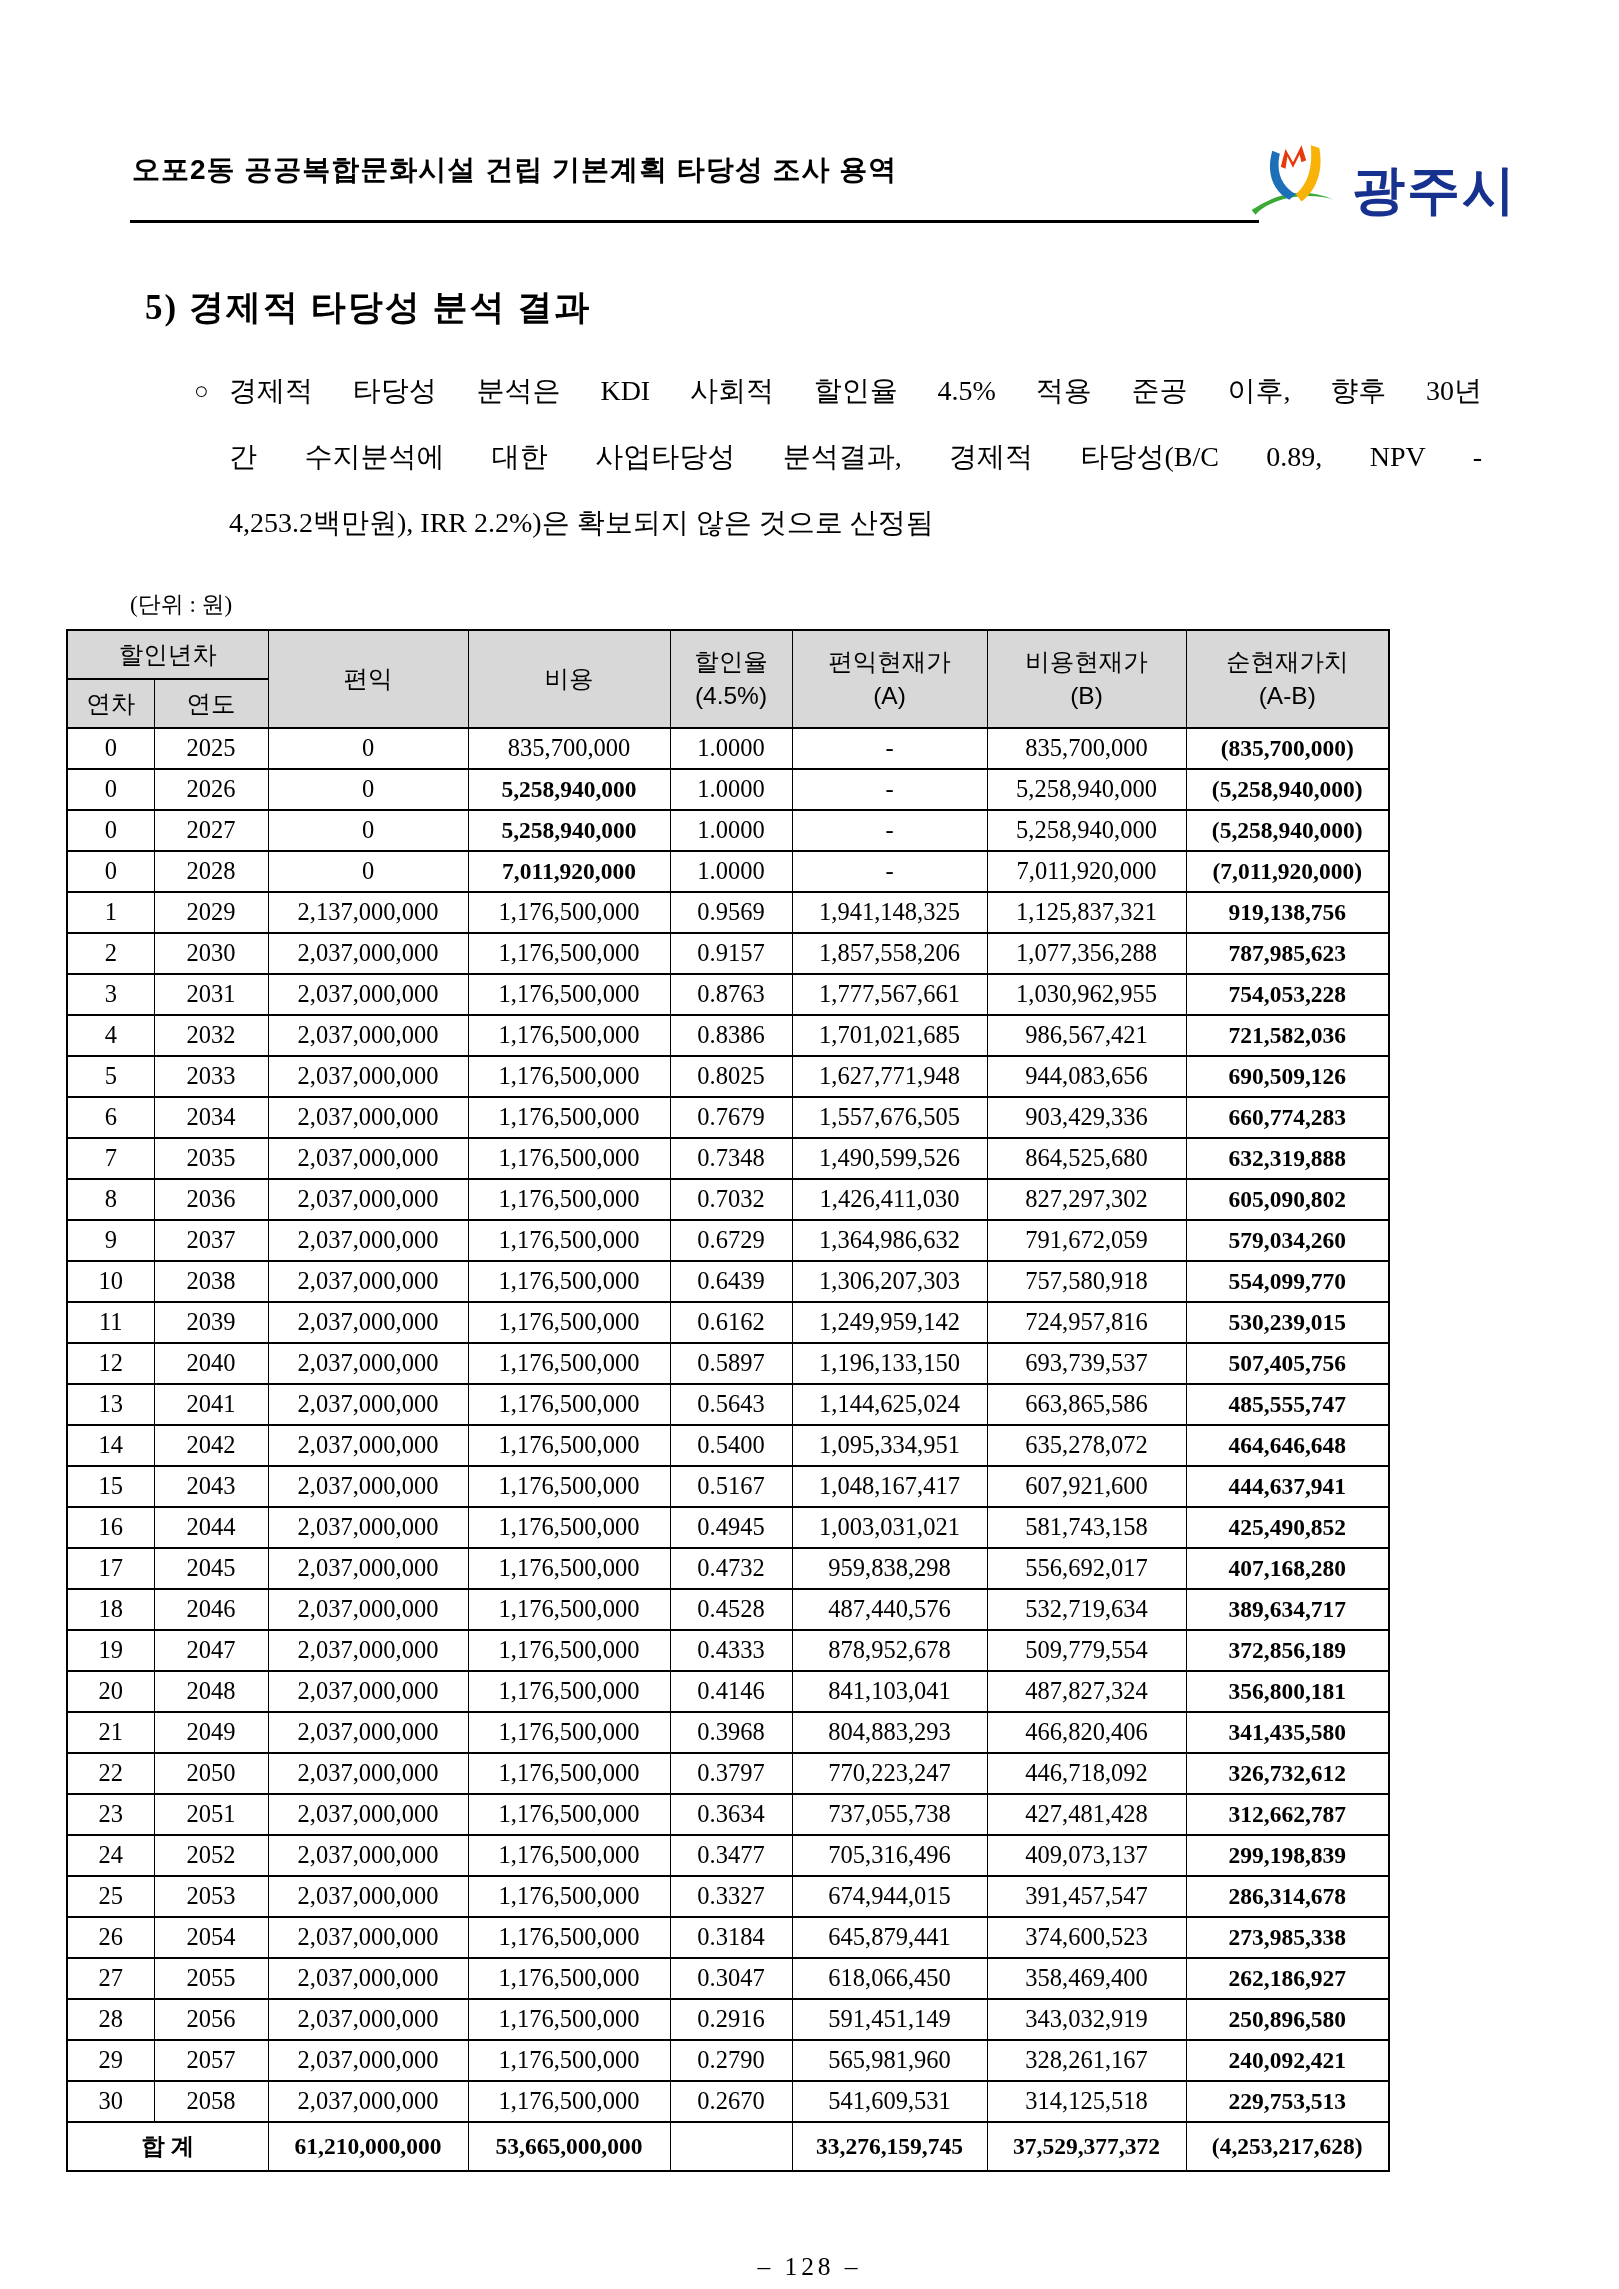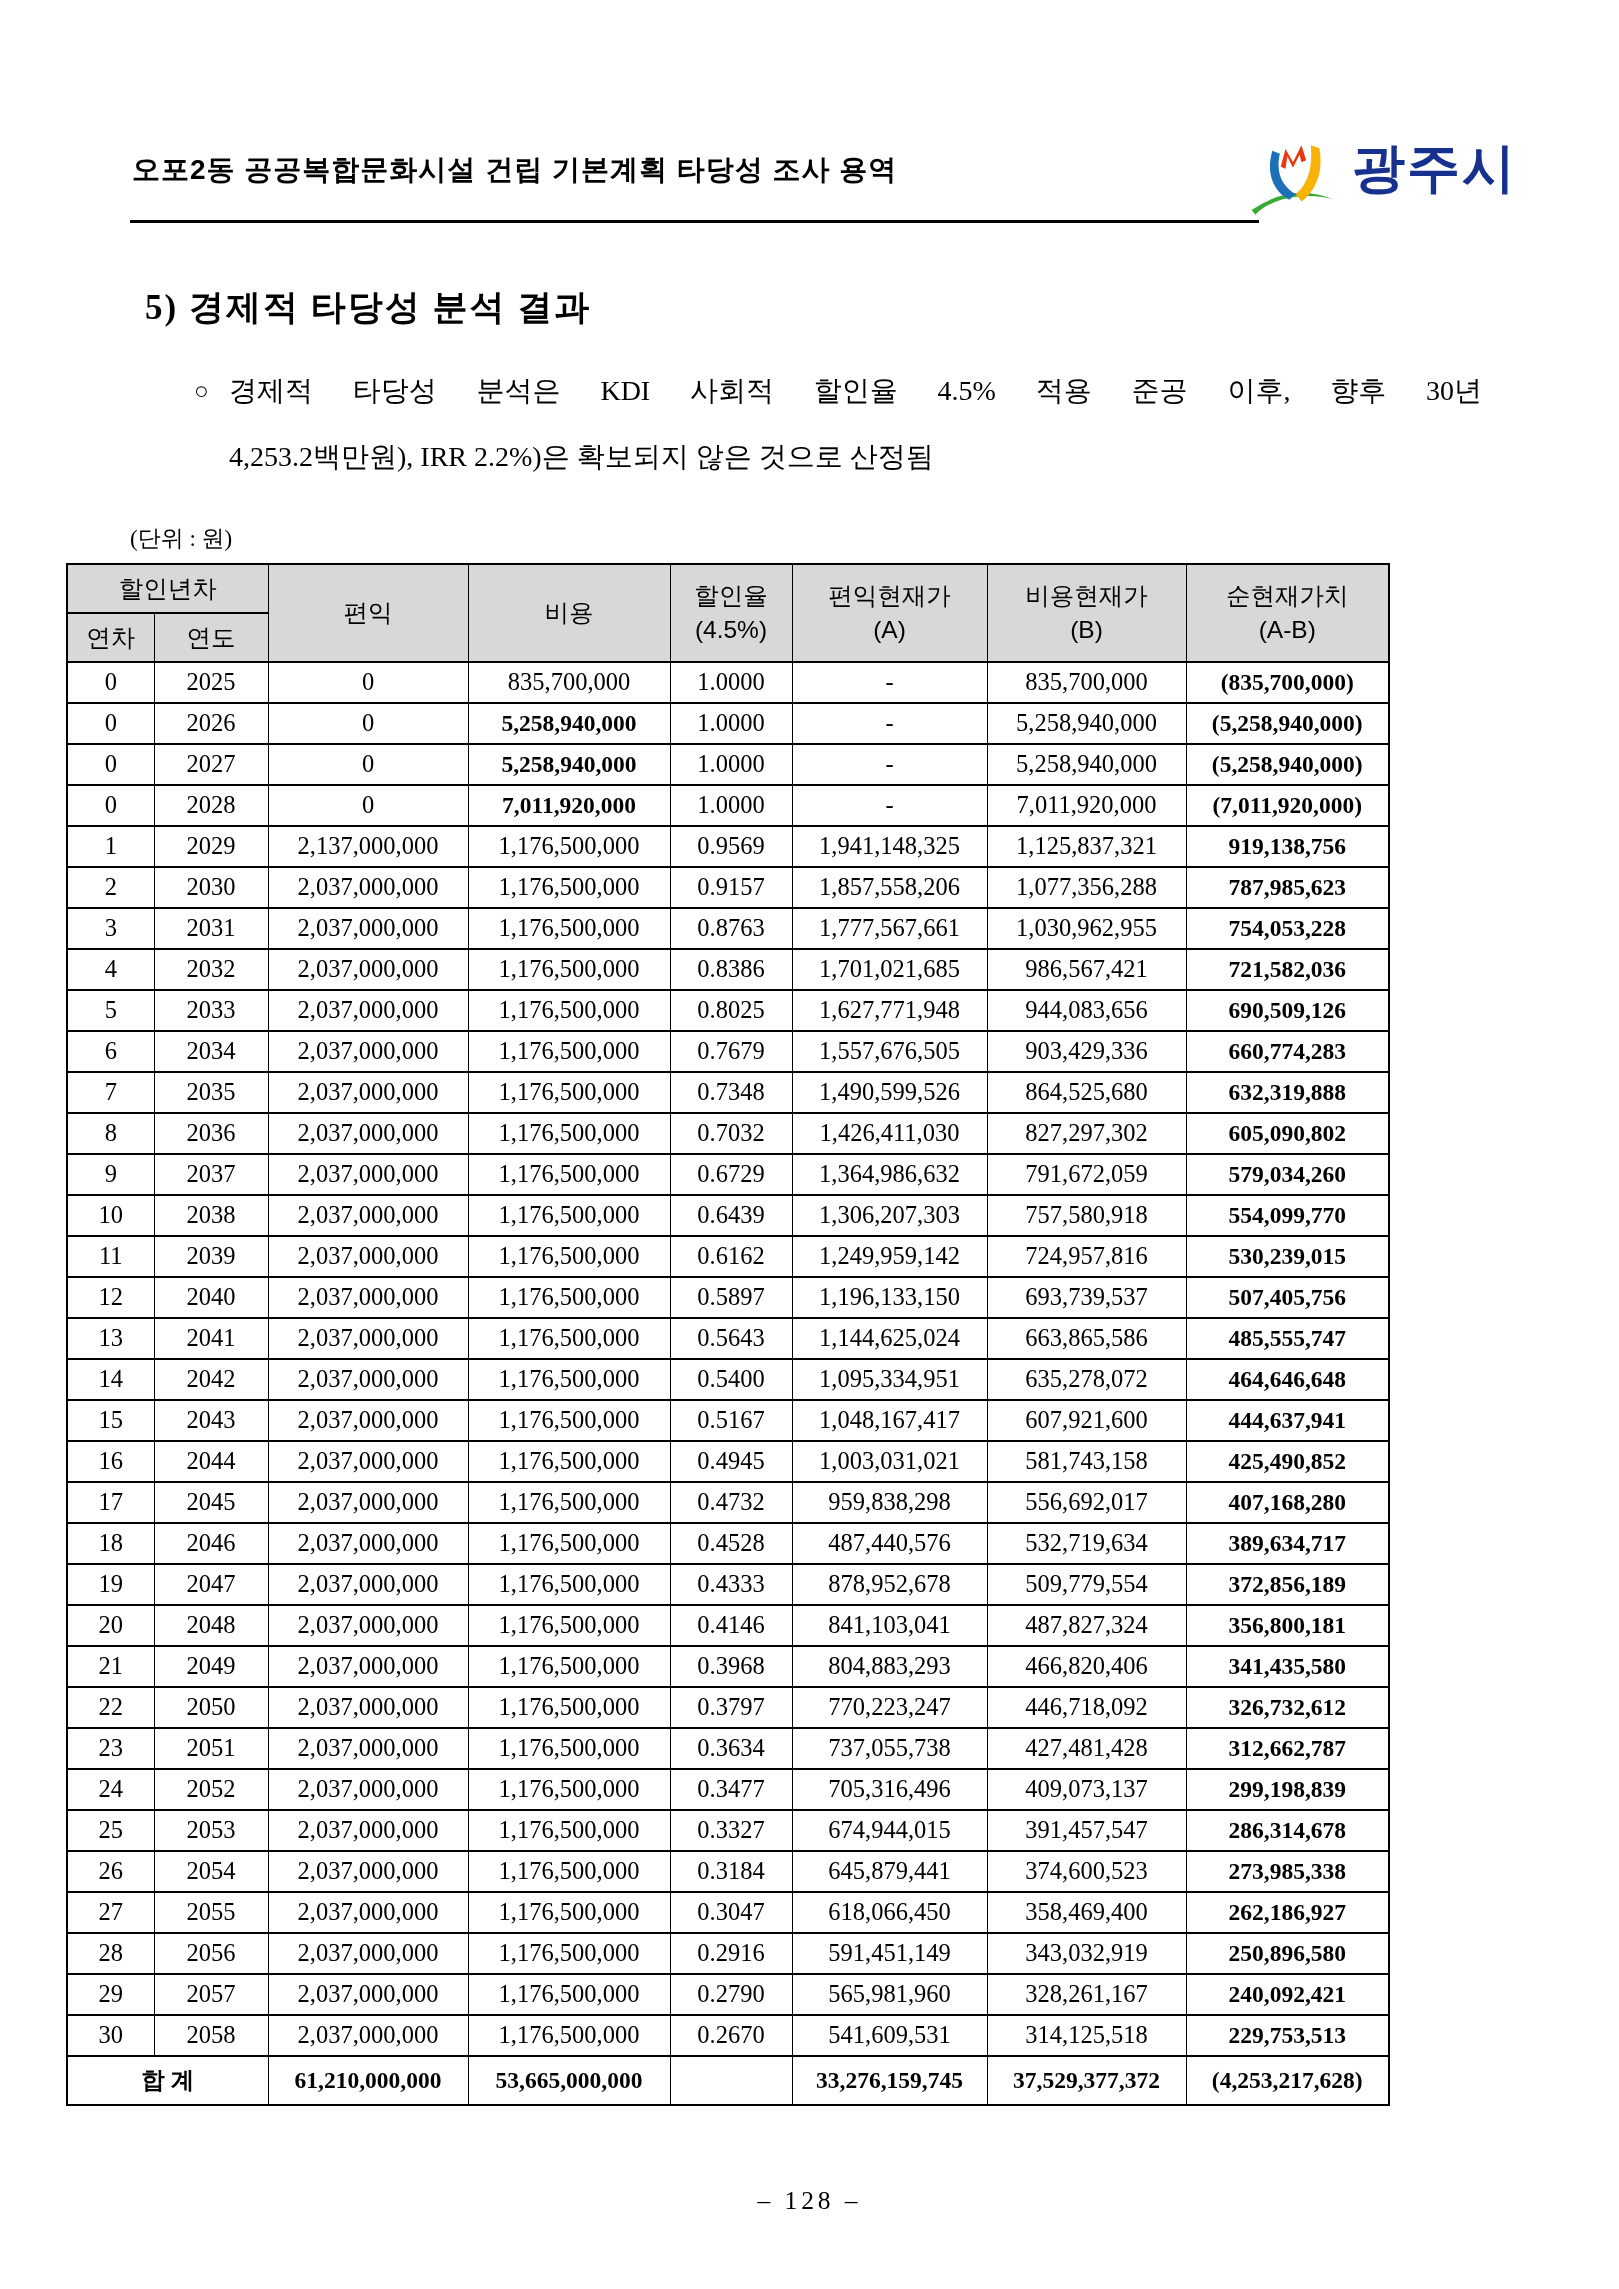--- a/index.html
+++ b/index.html
@@ -6,21 +6,21 @@
   body{width:1619px;height:2290px;overflow:hidden;color:#000;
        font-family:"Liberation Serif", serif;}
   .page{position:relative;width:1619px;height:2290px;box-sizing:border-box;}
 
   
   .doc-header{position:relative;margin:147px 102px 0 130px;height:78px;}
   .doc-header-title{position:absolute;left:2px;top:3.9px;
       font-family:"Liberation Sans", sans-serif;font-weight:bold;
       font-size:28px;letter-spacing:1px;}
   .doc-header-rule{position:absolute;left:0;top:73px;width:1129px;height:2.9px;background:#000;}
-  .logo{position:absolute;right:0;top:-13.7px;display:flex;align-items:flex-start;gap:11.8px;}
+  .logo{position:absolute;right:0;top:-13.7px;display:flex;align-items:flex-end;gap:11.8px;}
   .logo-text{font-family:"Liberation Sans", sans-serif;font-weight:800;
       font-size:53px;color:#17318f;letter-spacing:2px;}
 
   
   .section-heading{margin:59px 102px 0 145px;font-size:35px;font-weight:bold;
       letter-spacing:2px;}
   .bullet-block{position:relative;margin:27.4px 137px 0 194px;
       font-size:28px;line-height:66px;}
   .bullet-marker{position:absolute;left:0;top:0;font-size:24.5px;}
   .bullet-lines{margin-left:35px;}
@@ -66,20 +66,21 @@
       <span class="logo-text">광주시</span>
     </div>
   </div>
 
   <div class="section-heading">5) 경제적 타당성 분석 결과</div>
 
   <div class="bullet-block">
     <span class="bullet-marker">○</span>
     <div class="bullet-lines">
       <div class="bl just">경제적 타당성 분석은 KDI 사회적 할인율 4.5% 적용 준공 이후, 향후 30년</div>
+      <div class="bl just">간 수지분석에 대한 사업타당성 분석결과, 경제적 타당성(B/C 0.89, NPV -</div>
       <div class="bl">4,253.2백만원), IRR 2.2%)은 확보되지 않은 것으로 산정됨</div>
     </div>
   </div>
 
   <div class="caption-row">
     <div class="unit">(단위 : 원)</div>
   </div>
 
   <table class="data-table">
     <colgroup>

